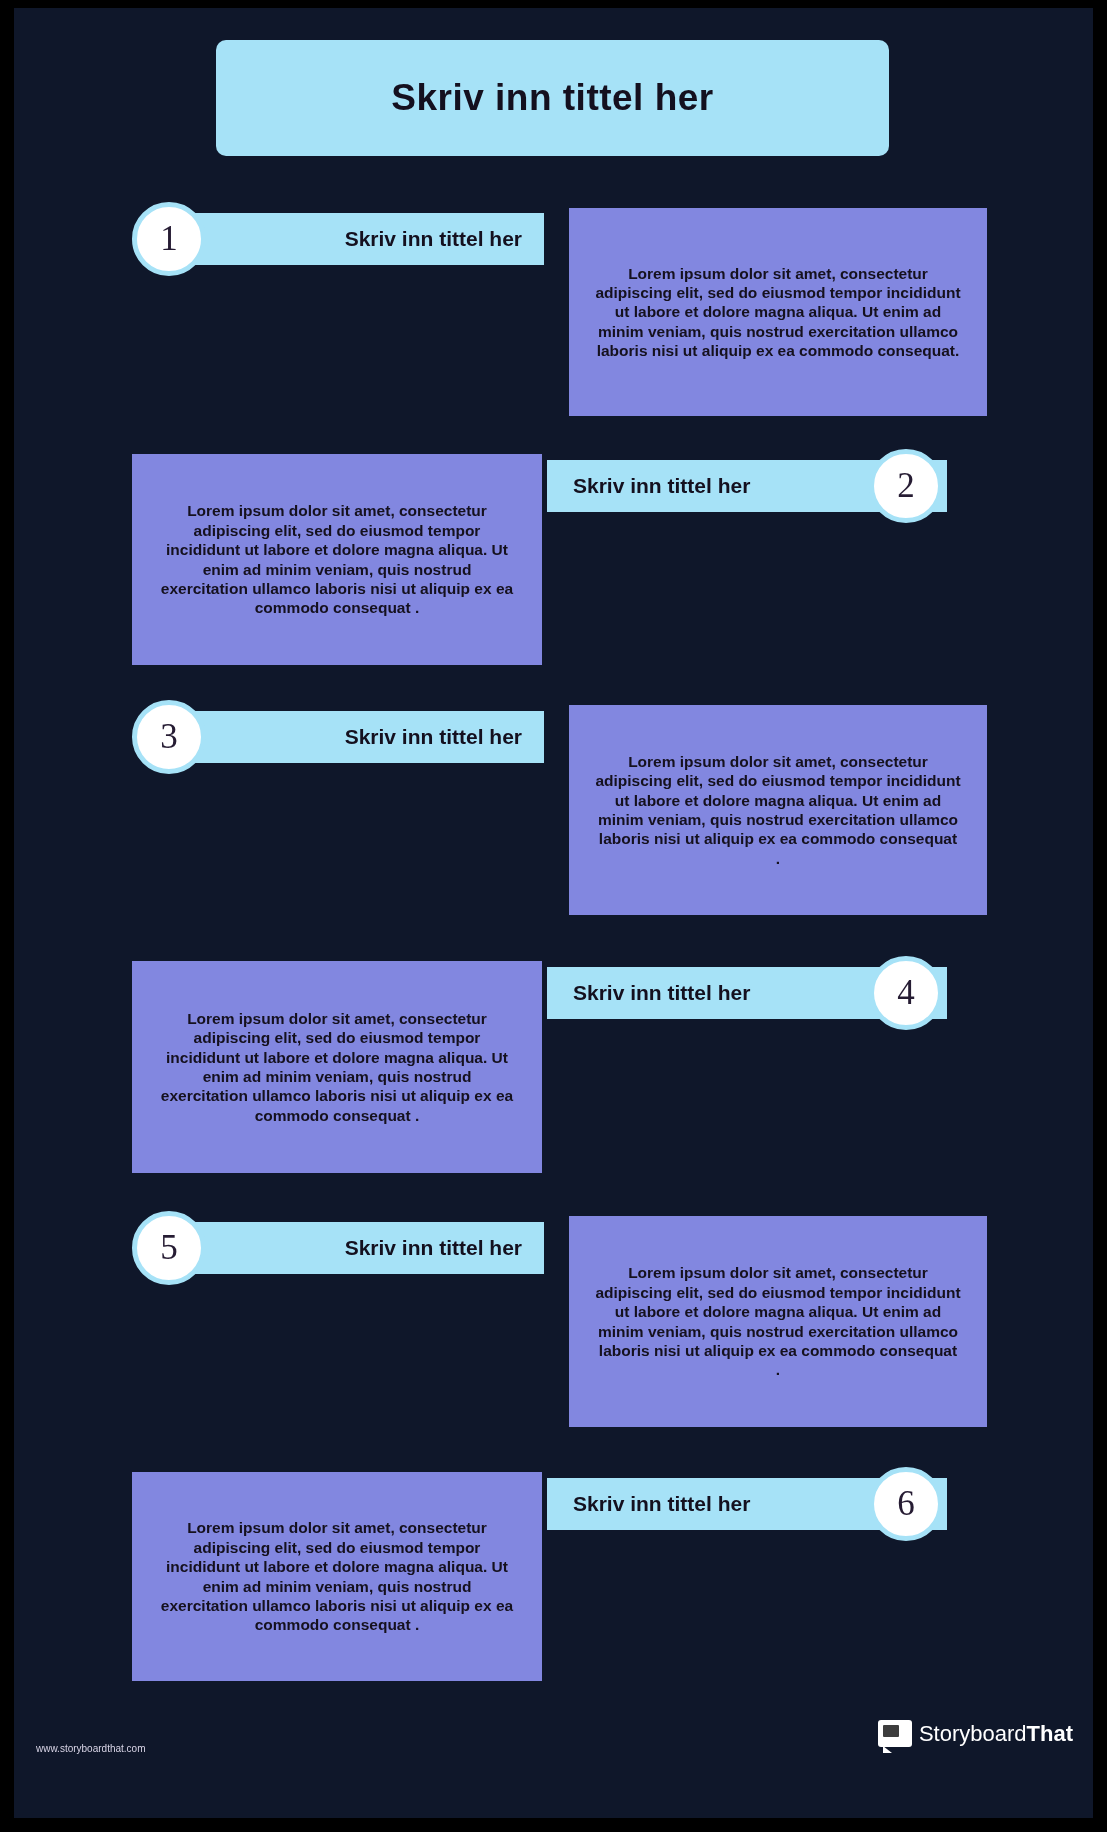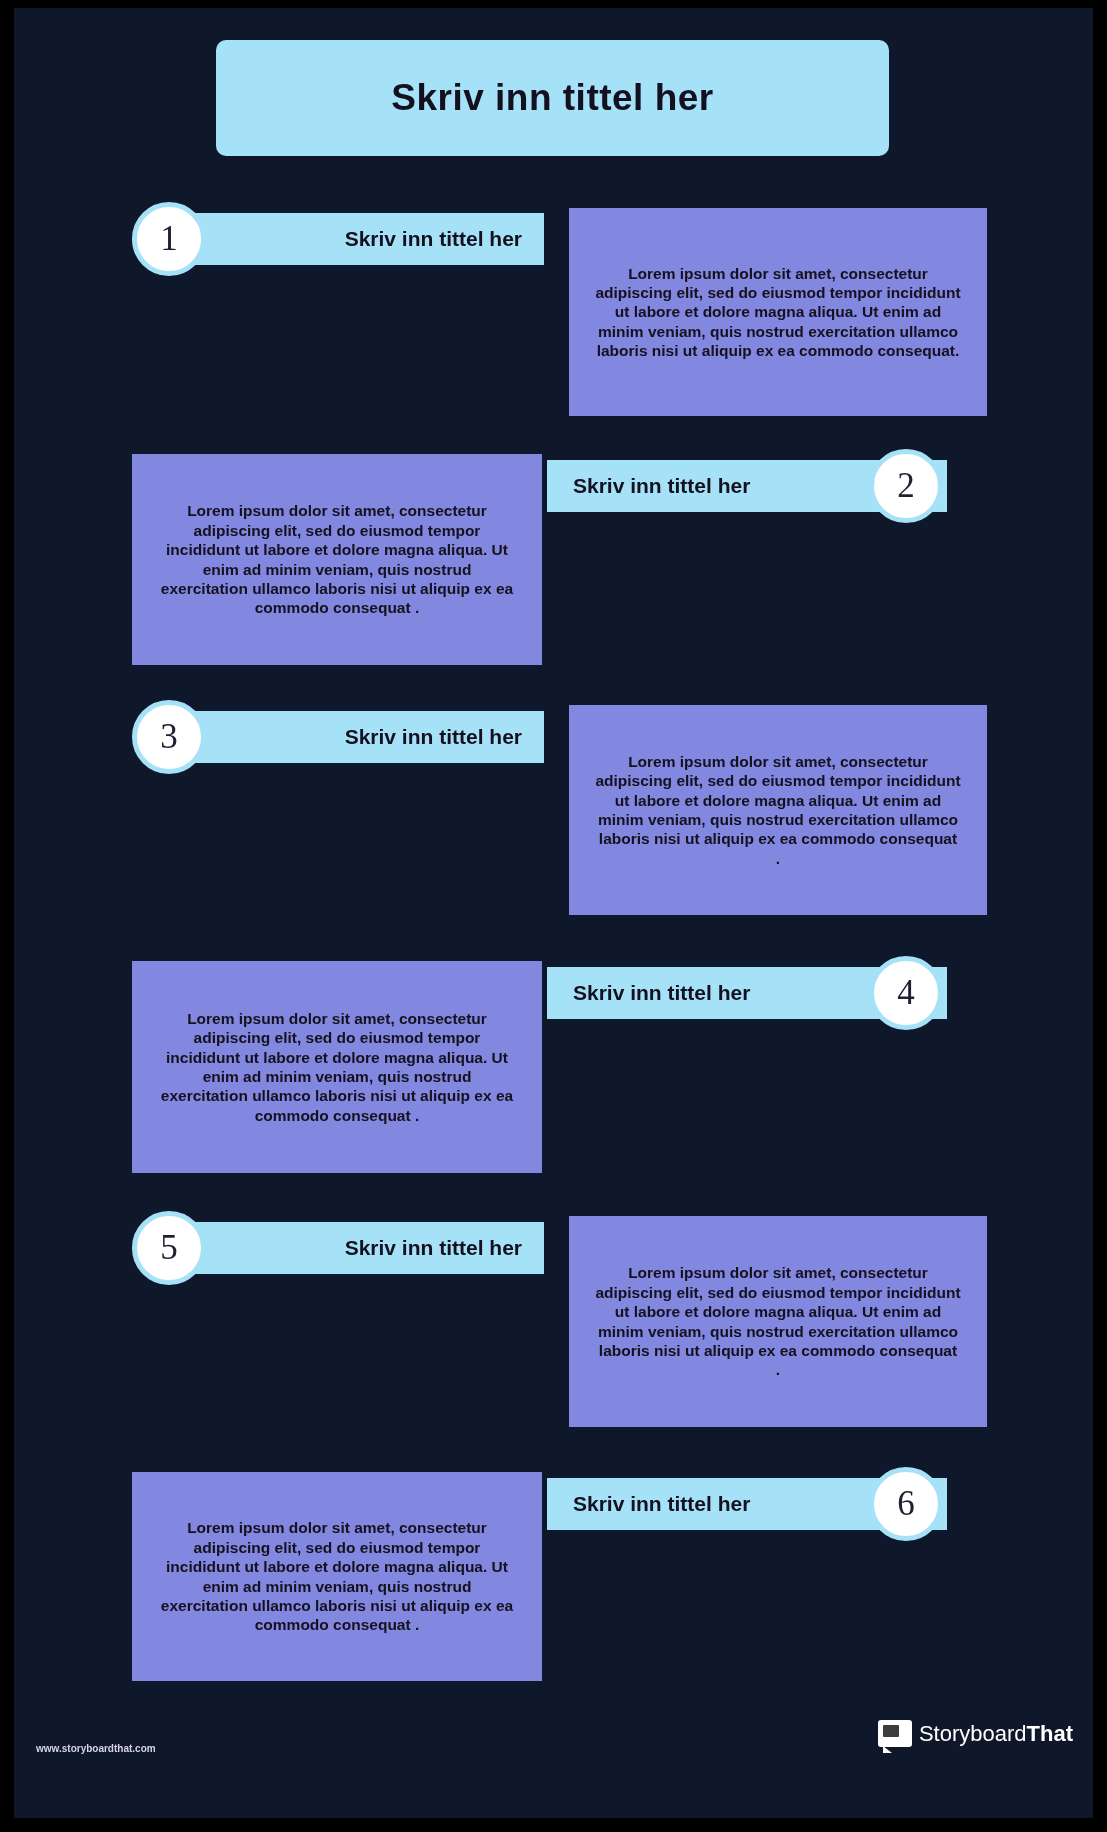--- a/index.html
+++ b/index.html
@@ -101,21 +101,21 @@
   }
   .body-panel.right { left: 555px; width: 418px; }
   .body-panel.left  { left: 118px; width: 410px; }
 
   
   .footer-url {
     position: absolute;
     left: 22px;
     top: 1735px;
     font-size: 10px;
-    font-weight: bold;
+    font-weight: normal;
     color: #d8d4e6;
   }
   .brand {
     position: absolute;
     right: 20px;
     top: 1712px;
     display: flex;
     align-items: center;
     gap: 7px;
   }

